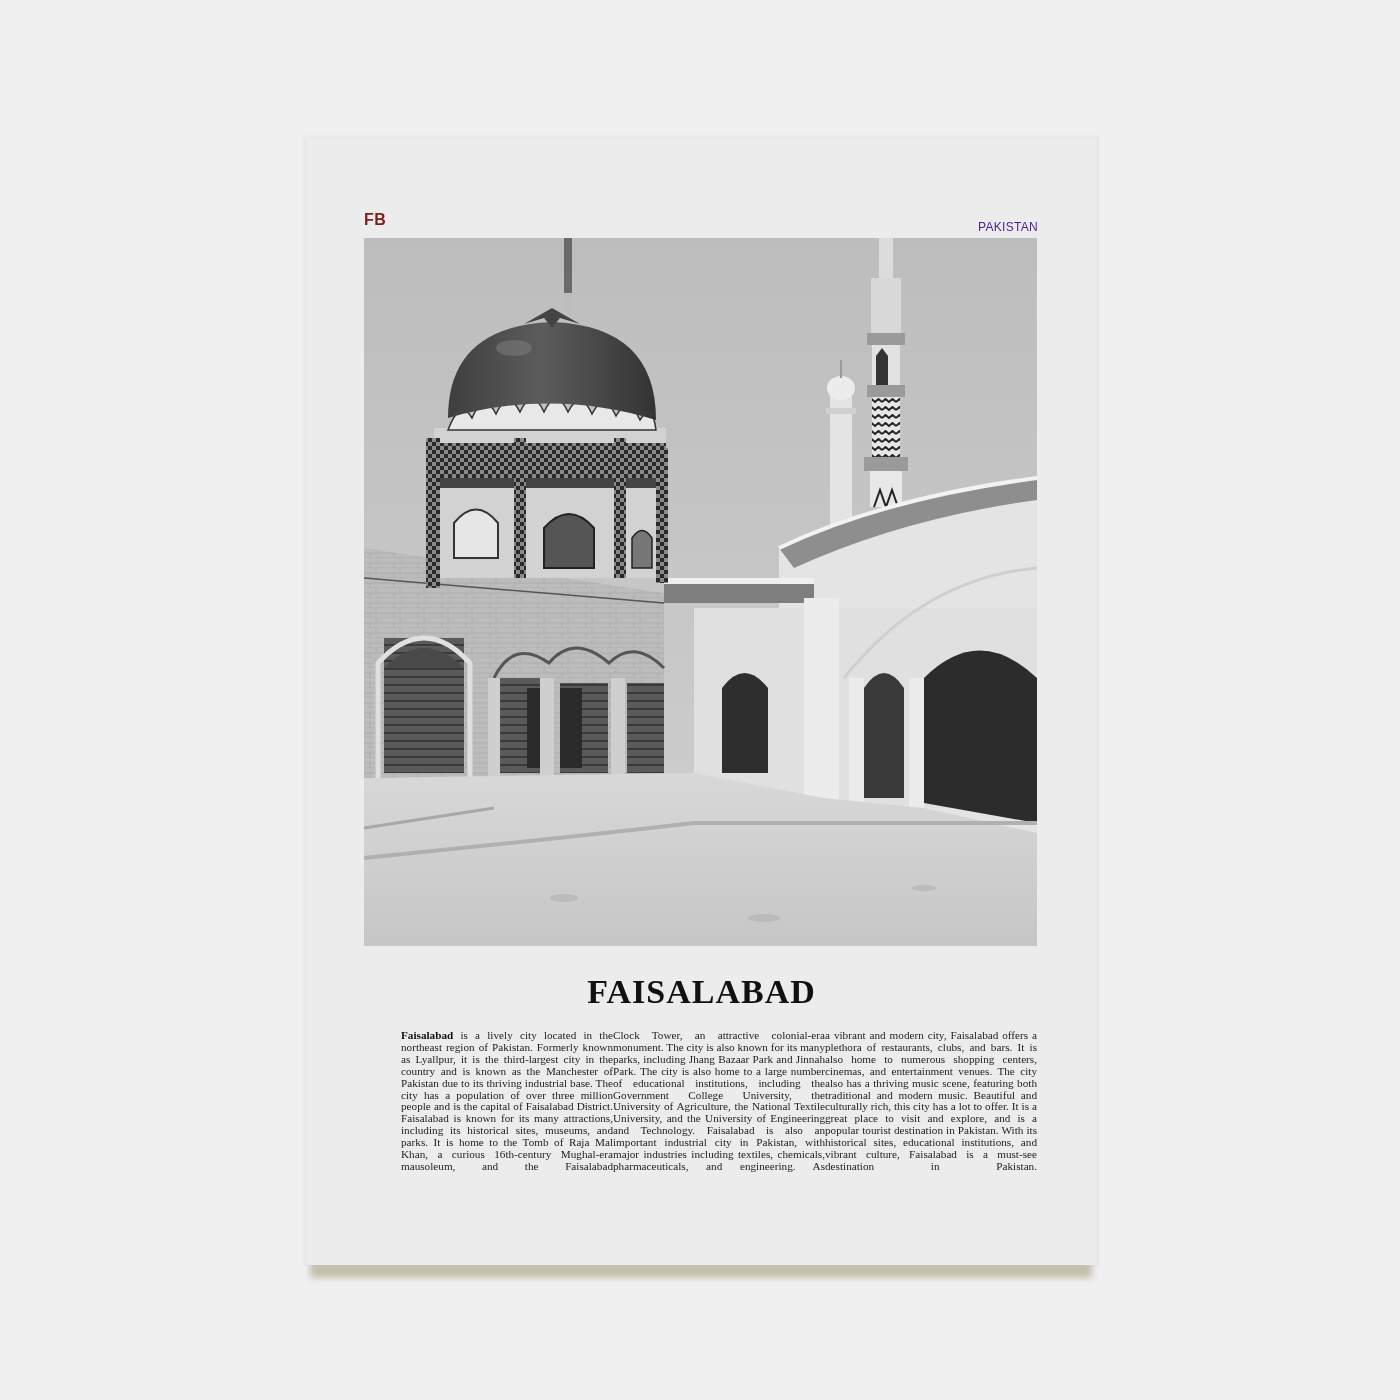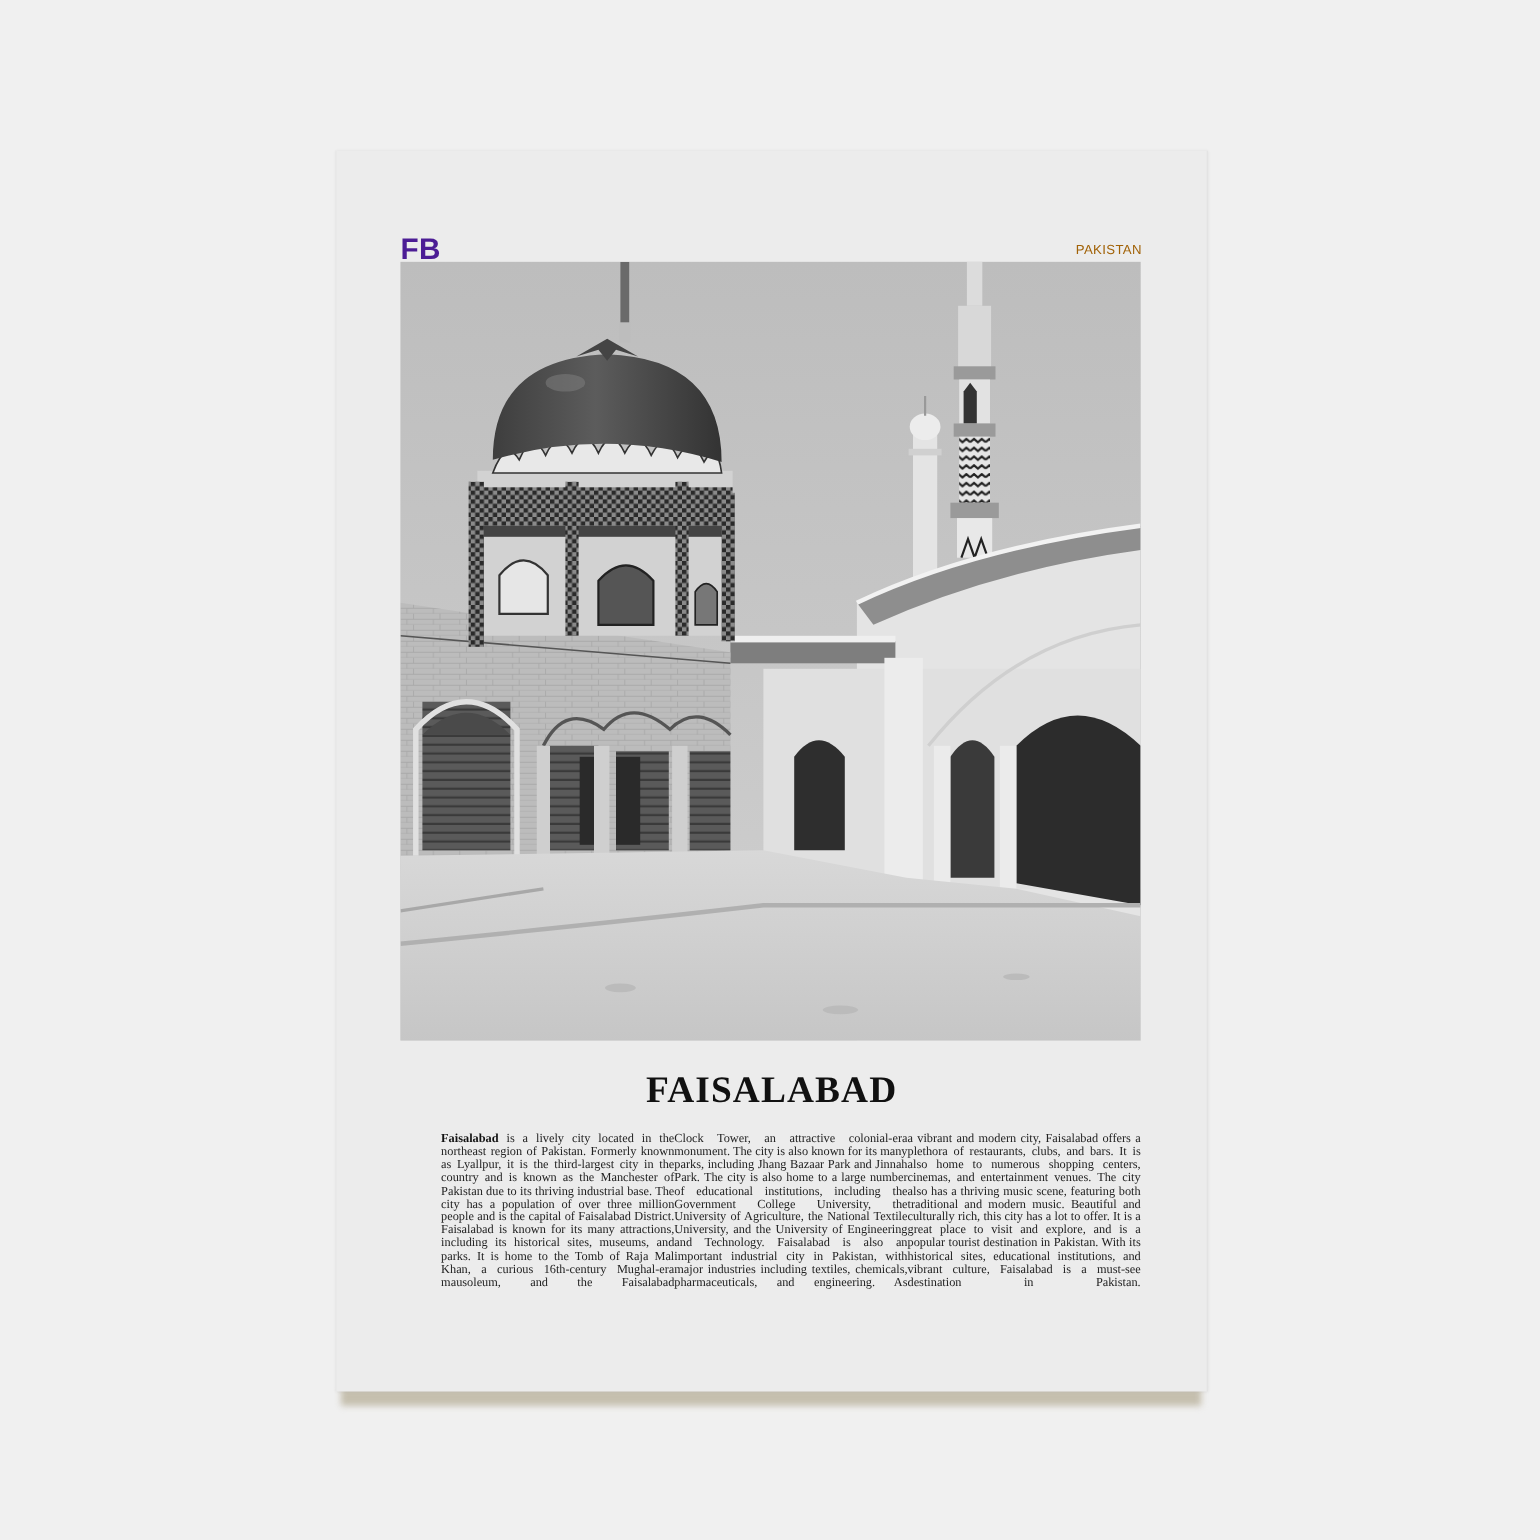--- a/index.html
+++ b/index.html
@@ -24,30 +24,30 @@
     background: #ececec;
     box-shadow: 0 0 3px rgba(0,0,0,0.08);
     border-right: 1px solid #e2e2e2;
     border-left: 1px solid #e6e6e6;
   }
   .monogram {
     position: absolute;
     left: 58px; top: 74px;
     font-family: "Liberation Sans", sans-serif;
     font-weight: bold;
-    font-size: 27px;
+    font-size: 16px;
     letter-spacing: 0.5px;
-    color: #4c1d95;
+    color: #7f1d1d;
   }
   .country {
     position: absolute;
     right: 59px; top: 83px;
     font-family: "Liberation Sans", sans-serif;
     font-size: 12px;
-    color: #a16207;
+    color: #4c1d95;
     letter-spacing: 0.3px;
   }
   .photo {
     position: absolute;
     left: 58px; top: 101px;
     width: 673px; height: 708px;
     overflow: hidden;
     background: #c9c9c9;
   }
   .photo svg { display: block; }

